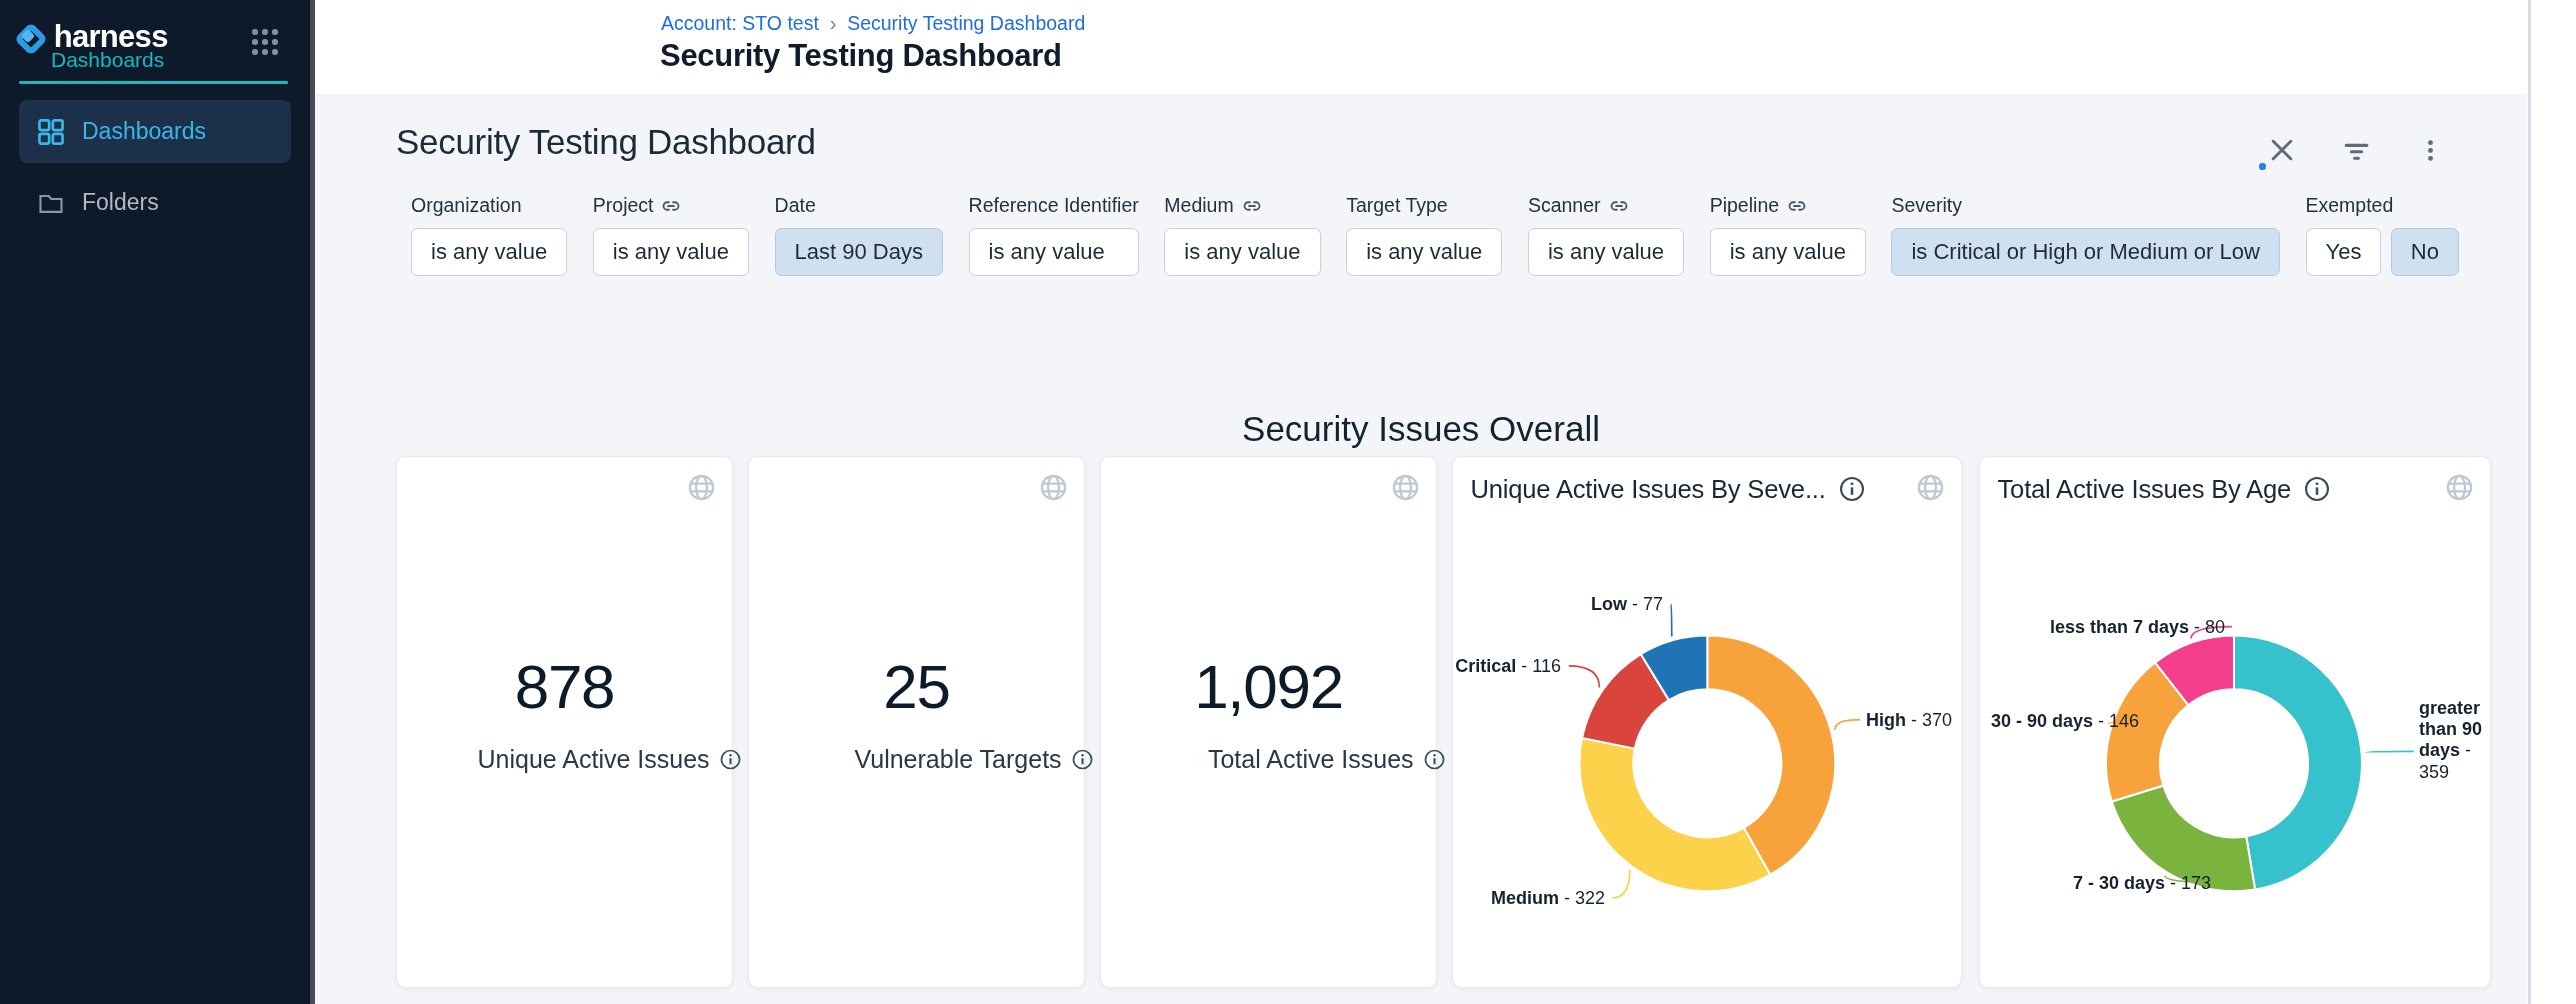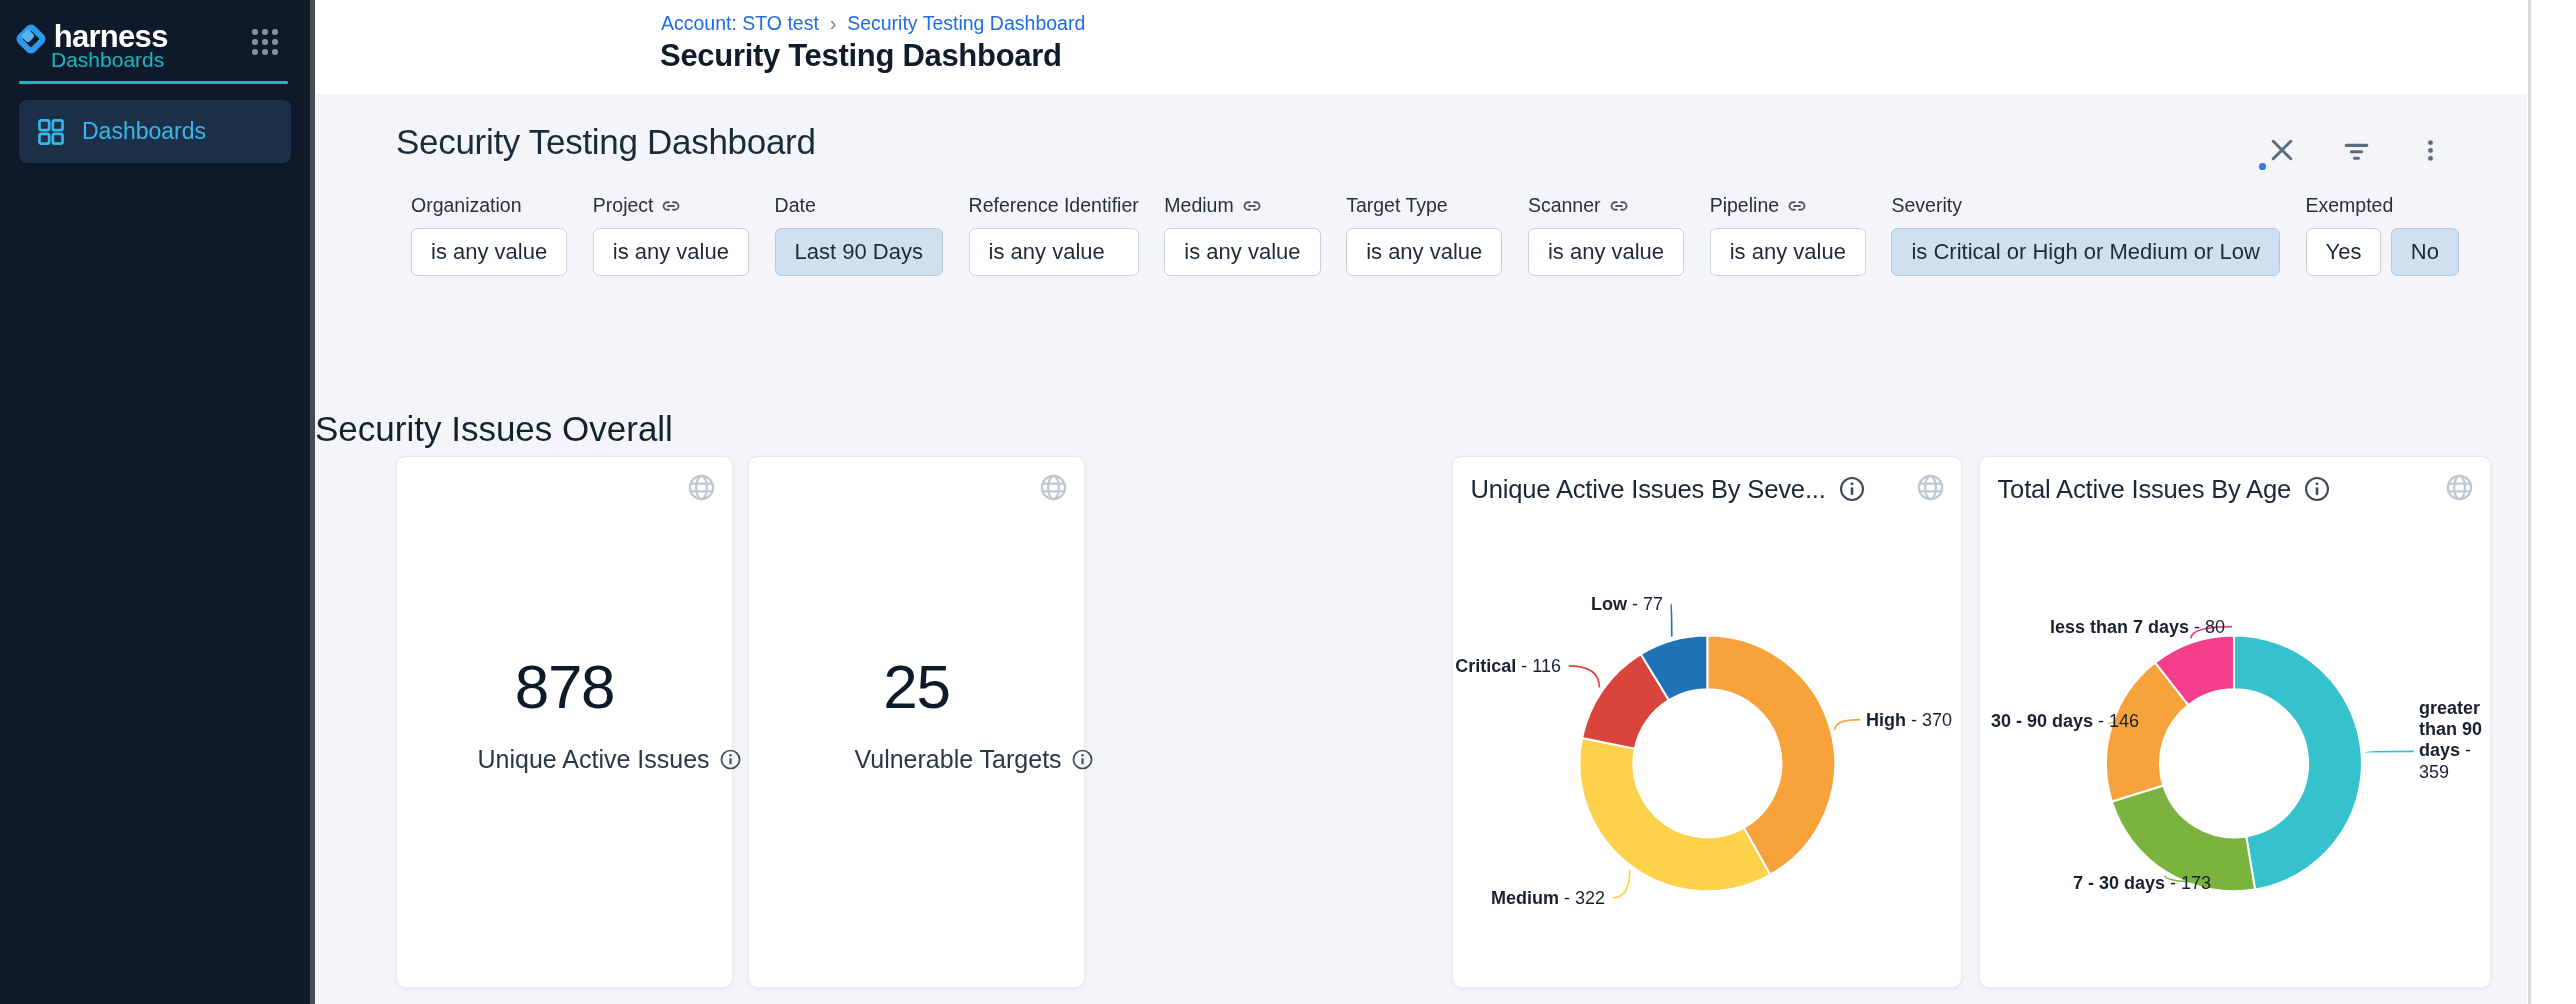--- a/index.html
+++ b/index.html
@@ -66,21 +66,21 @@
   .filter-group { display:flex; flex-direction:column; }
   .filter-label { display:flex; align-items:center; gap:8px; font-size:19.5px; color:#25313f;
     margin-bottom:11.4px; }
   .link-icon { width:20px; height:20px; color:#4d5866; }
   .chips { display:flex; gap:9.4px; }
   .chip { height:48px; display:flex; align-items:center; padding:0 19px; background:#fff;
     border:1.3px solid #c9d0da; border-radius:6.7px; font-size:22px; color:#1d2a3a;
     white-space:nowrap; cursor:pointer; }
   .chip.highlighted { background:#cfe0f1; border-color:#b7c8da; }
 
-  .section-title { position:absolute; left:0; top:315px; width:2212px; 
+  .section-title { position:absolute; left:0; top:315px; width:2212px; text-align:center;
     font-size:35px; font-weight:400; color:#13222f; }
 
   
   .cards { position:absolute; left:81px; top:362px; width:2095px; height:532px; }
   .card { position:absolute; top:0; height:532px; background:#fff; border:0.7px solid #e6e9ef;
     border-radius:9.4px; box-shadow:0 1.3px 5.4px rgba(20,30,50,.05); }
   .globe { position:absolute; top:15px; right:15px; width:31px; height:31px; color:#bfc7d1;
     cursor:pointer; }
 
   .stat-number { position:absolute; left:0; top:194px; width:100%; text-align:center;
@@ -127,20 +127,26 @@
     <nav class="nav">
       <div class="nav-item active">
         <svg class="nav-icon" viewBox="0 0 23 23" fill="none" stroke="#38b8ea" stroke-width="2.2">
           <rect x="2" y="2" width="8" height="8" rx="1.5"></rect>
             <rect x="13" y="2" width="8" height="8" rx="1.5"></rect>
           <rect x="2" y="13" width="8" height="8" rx="1.5"></rect>
             <rect x="13" y="13" width="8" height="8" rx="1.5"></rect>
         </svg>
         <span class="nav-label">Dashboards</span>
       </div>
+      <div class="nav-item">
+        <svg class="nav-icon" viewBox="0 0 24 24" fill="none" stroke="#8c96a5" stroke-width="1.8">
+          <path d="M3 6 h7 l2.2 2.6 H21 v11 H3 z"></path>
+        </svg>
+        <span class="nav-label">Folders</span>
+      </div>
     </nav>
   </aside>
   <div class="sidebar-edge"></div>
 
   <header class="topbar">
     <div class="breadcrumb">
       <a>Account: STO test</a>
       <span class="crumb-sep">›</span>
       <a>Security Testing Dashboard</a>
     </div>
@@ -280,20 +286,36 @@
         <div class="stat-label-row">
           <span>Vulnerable Targets</span>
           <svg class="info-icon" width="23" height="23" viewBox="0 0 24 24" fill="none" stroke="currentColor" stroke-width="1.8">
             <circle cx="12" cy="12" r="9.4"></circle>
               <circle cx="12" cy="7.6" r="1.25" fill="currentColor" stroke="none"></circle>
               <path d="M12 10.6 v6.4" stroke-width="2.2"></path>
           </svg>
         </div>
       </div>
 
+      <div class="card" style="left:704px; width:337px;">
+        <svg class="globe" viewBox="0 0 24 24" fill="none" stroke="currentColor" stroke-width="1.7">
+          <circle cx="12" cy="12" r="9"></circle>
+            <ellipse cx="12" cy="12" rx="4.2" ry="9"></ellipse>
+          <path d="M3.6 9 h16.8 M3.6 15 h16.8"></path>
+        </svg>
+        <div class="stat-number">1,092</div>
+        <div class="stat-label-row">
+          <span>Total Active Issues</span>
+          <svg class="info-icon" width="23" height="23" viewBox="0 0 24 24" fill="none" stroke="currentColor" stroke-width="1.8">
+            <circle cx="12" cy="12" r="9.4"></circle>
+              <circle cx="12" cy="7.6" r="1.25" fill="currentColor" stroke="none"></circle>
+              <path d="M12 10.6 v6.4" stroke-width="2.2"></path>
+          </svg>
+        </div>
+      </div>
 
       <div class="card" id="donut-card-0" style="left:1056px; width:510px;">
         <div class="donut-title-row">
           <span class="donut-title">Unique Active Issues By Seve...</span>
           <svg class="info-icon" width="28" height="28" viewBox="0 0 24 24" fill="none" stroke="currentColor" stroke-width="1.8">
             <circle cx="12" cy="12" r="9.4"></circle>
               <circle cx="12" cy="7.6" r="1.25" fill="currentColor" stroke="none"></circle>
               <path d="M12 10.6 v6.4" stroke-width="2.2"></path>
           </svg>
         </div>

